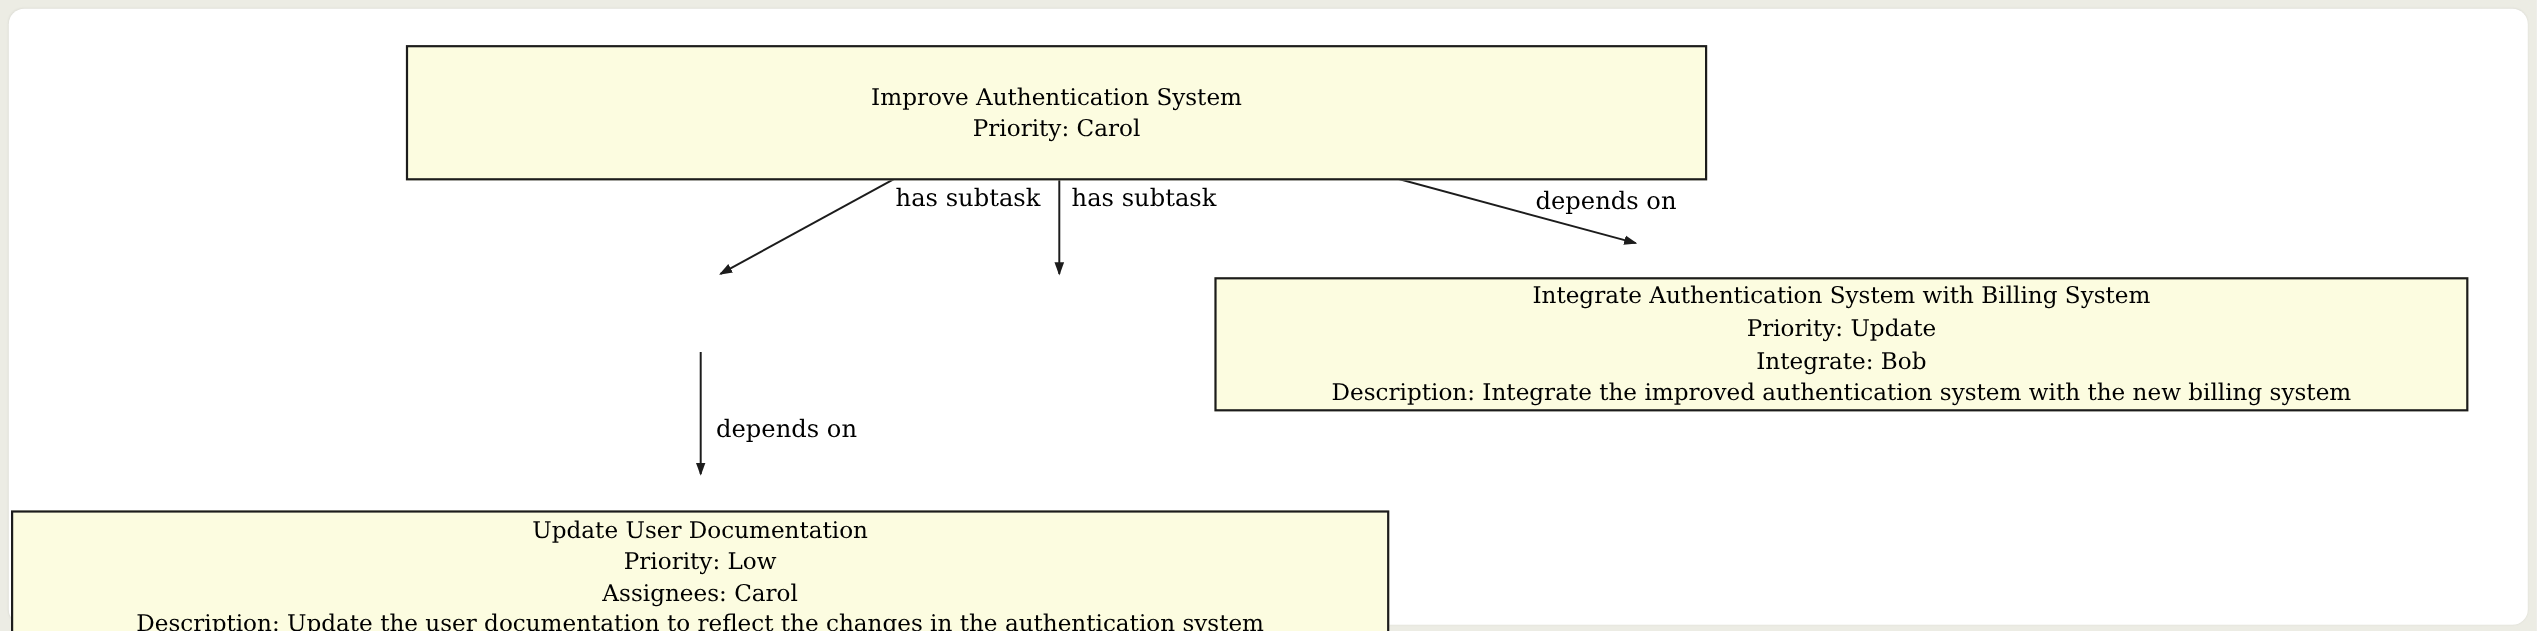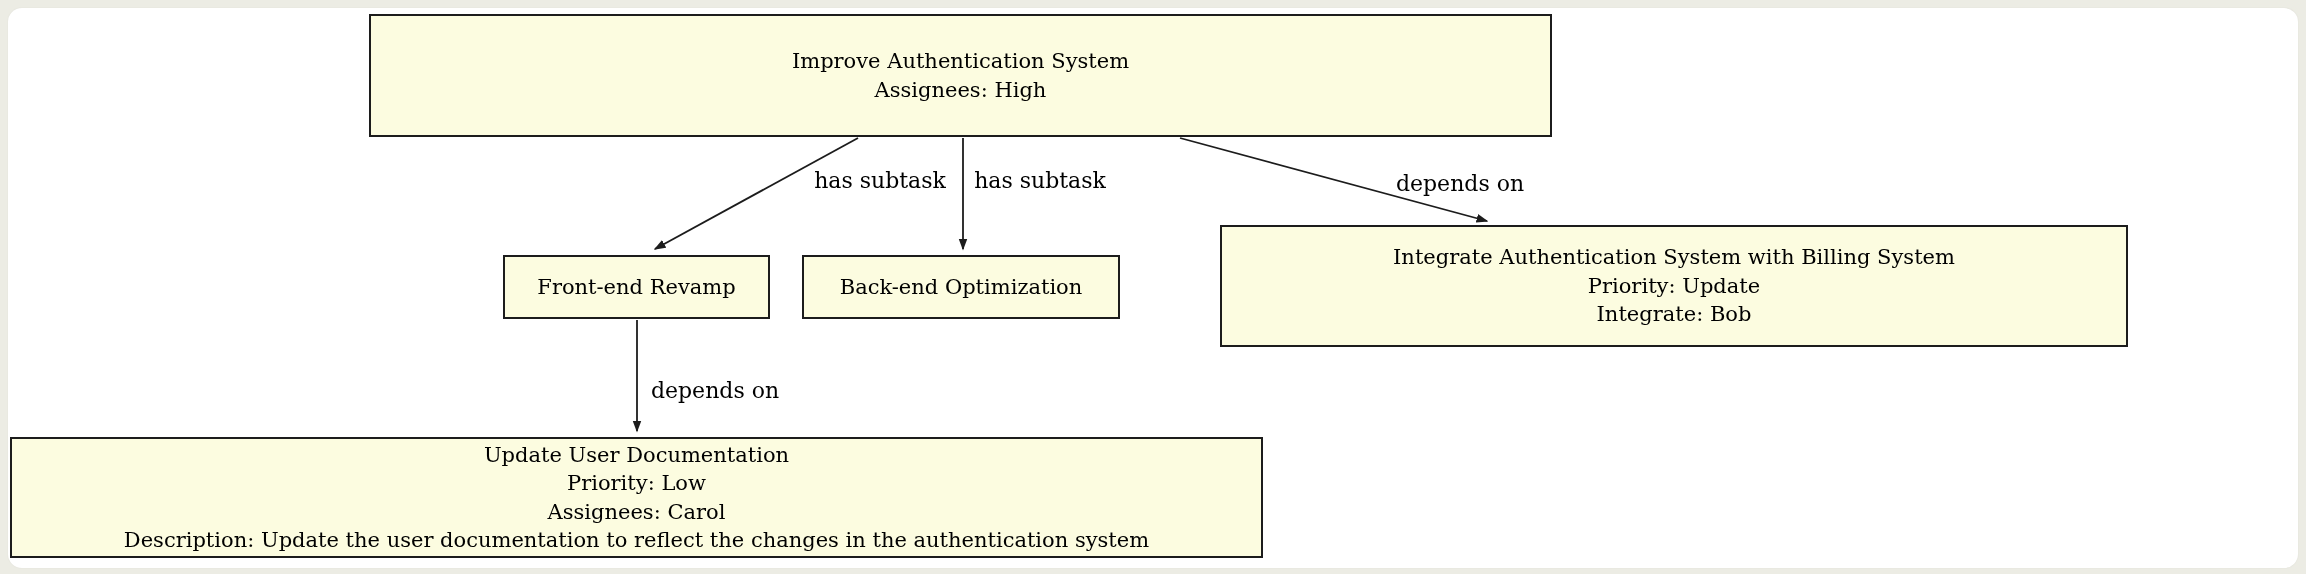--- a/index.html
+++ b/index.html
@@ -35,25 +35,26 @@
     border: 2px solid #1c1c1c;
     box-sizing: border-box;
     display: flex;
     flex-direction: column;
     align-items: center;
     justify-content: center;
     text-align: center;
     font-size: 21px;
     line-height: 28.5px;
     white-space: nowrap;
+    margin-top: 27px;
   }
   .node-improve   { left: 369px;  top: 14px;  width: 1183px; height: 123px; }
   .node-frontend  { left: 503px;  top: 255px; width: 267px;  height: 64px; }
   .node-backend   { left: 802px;  top: 255px; width: 318px;  height: 64px; }
-  .node-integrate { left: 1220px; top: 225px; width: 908px; height: 122px; }
+  .node-integrate { left: 1104px; top: 225px; width: 1140px; height: 122px; justify-content: space-between; }
   .node-docs      { left: 10px;   top: 437px; width: 1253px; height: 121px; }
   .edge-label {
     position: absolute;
     transform: translate(-50%, -50%);
     font-size: 22px;
     line-height: 24px;
     white-space: nowrap;
   }
   .edge-label-1 { left: 880px;  top: 181px; }
   .edge-label-2 { left: 1040px; top: 181px; }
@@ -73,35 +74,30 @@
       </marker>
     </defs>
     <path d="M858,138 L655,249" fill="none" stroke="#1c1c1c" stroke-width="1.8" marker-end="url(#arrow)"></path>
     <path d="M963,138 L963,249" fill="none" stroke="#1c1c1c" stroke-width="1.8" marker-end="url(#arrow)"></path>
     <path d="M1180,138 L1487,221" fill="none" stroke="#1c1c1c" stroke-width="1.8" marker-end="url(#arrow)"></path>
     <path d="M637,320 L637,431" fill="none" stroke="#1c1c1c" stroke-width="1.8" marker-end="url(#arrow)"></path>
   </svg>
 
   <div class="node node-improve">
     <span>Improve Authentication System</span>
-    <span>Assignees: High</span>
+    <span>Priority: Carol</span>
   </div>
 
-  <div class="node node-frontend">
-    <span>Front-end Revamp</span>
-  </div>
 
-  <div class="node node-backend">
-    <span>Back-end Optimization</span>
-  </div>
 
   <div class="node node-integrate">
     <span>Integrate Authentication System with Billing System</span>
     <span>Priority: Update</span>
     <span>Integrate: Bob</span>
+    <span>Description: Integrate the improved authentication system with the new billing system</span>
   </div>
 
   <div class="node node-docs">
     <span>Update User Documentation</span>
     <span>Priority: Low</span>
     <span>Assignees: Carol</span>
     <span>Description: Update the user documentation to reflect the changes in the authentication system</span>
   </div>
 
   <div class="edge-label edge-label-1">has subtask</div>

